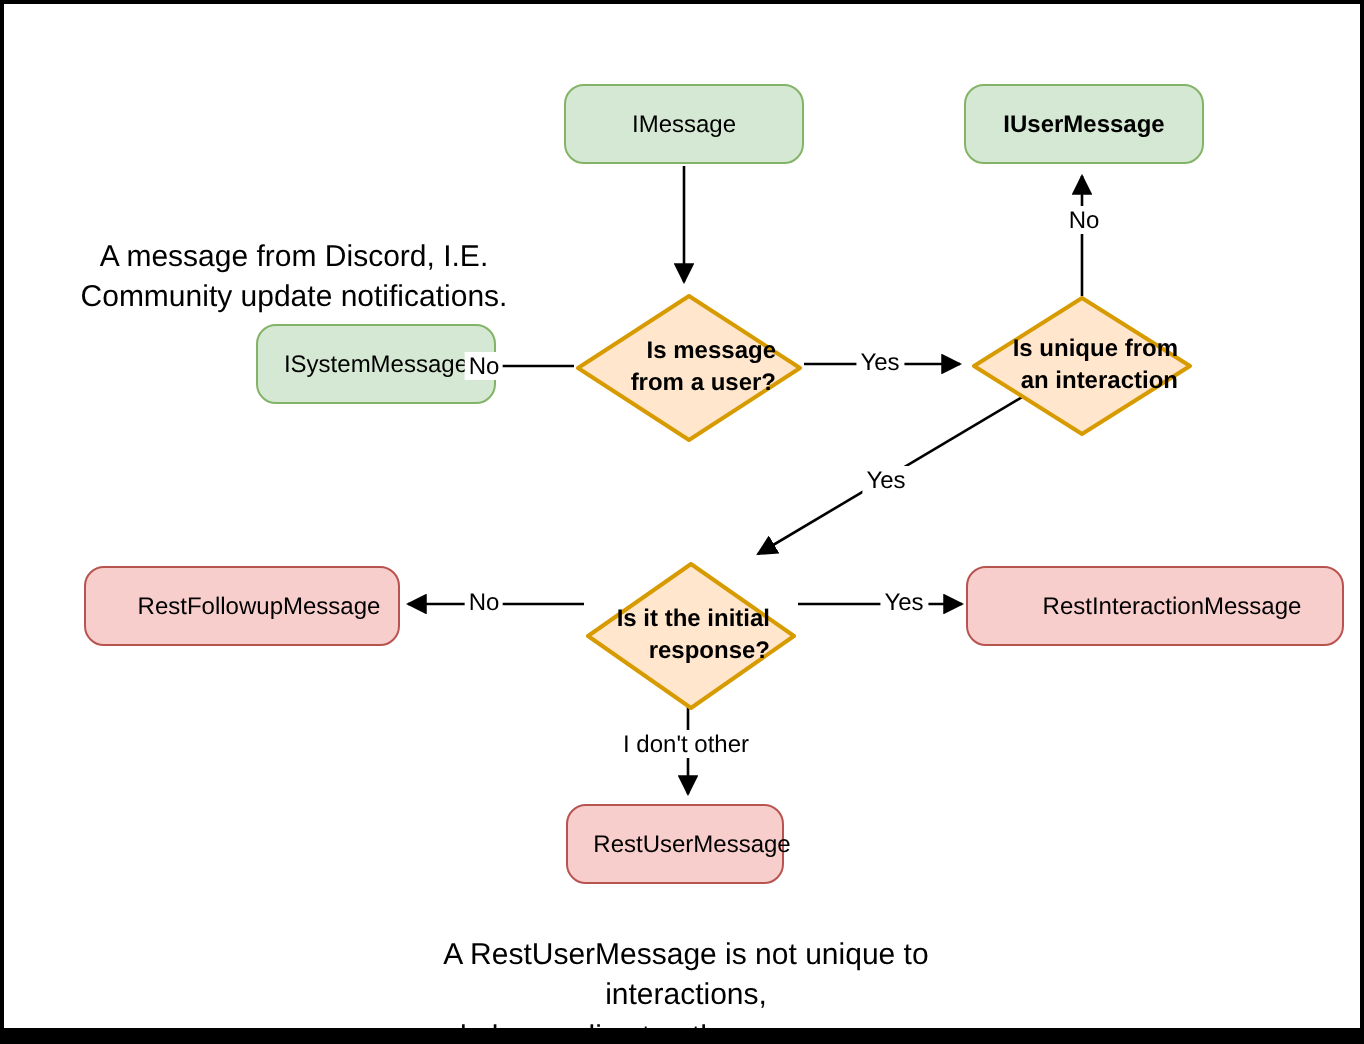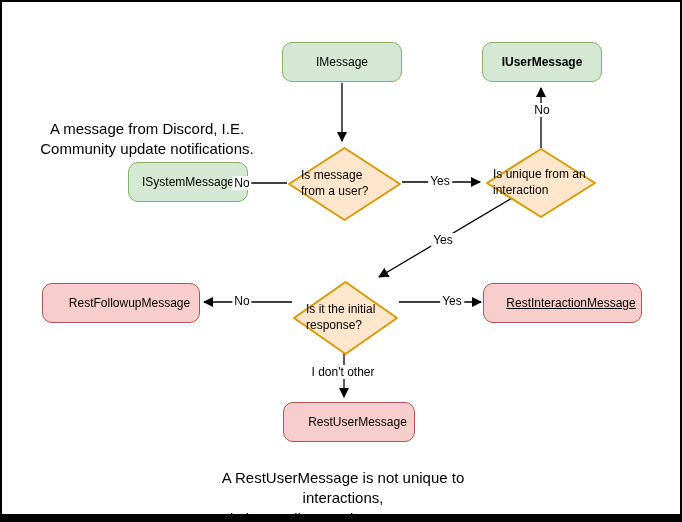--- a/index.html
+++ b/index.html
@@ -43,22 +43,23 @@
   .diamond svg { position:absolute; left:0; top:0; display:block; }
   .diamond-shape {
     fill:var(--orange-fill);
     stroke:var(--orange-stroke);
     stroke-width:2;
     stroke-linejoin:round;
   }
   .diamond-label {
     position:absolute; left:0; top:0; right:0; bottom:0;
     display:flex; align-items:center; justify-content:center;
-    text-align:left; font-size:12px; color:var(--text); line-height:1.3;
+    text-align:right; font-size:12px; color:var(--text); line-height:1.3;
     padding:0 14px;
+    font-weight:bold;
   }
   .edge-label {
     position:absolute;
     transform:translate(-50%,-50%);
     background:var(--background);
     font-size:12px; color:var(--text);
     padding:0 2px;
     white-space:nowrap;
   }
   .note {
@@ -96,24 +97,24 @@
   <div class="node green" style="left:480px; top:40px; width:120px; height:40px;font-weight:bold;">
     <span>IUserMessage</span>
   </div>
   <div class="node green" style="left:80px; top:160px; width:120px; height:40px;margin-left:46px;">
     <span>ISystemMessage</span>
   </div>
 
   <div class="node red" style="left:40px; top:281px; width:158px; height:40px;">
     <span>RestFollowupMessage</span>
   </div>
-  <div class="node red" style="left:481px; top:281px; width:159px; height:40px;text-decoration:underline;">
+  <div class="node red" style="left:481px; top:281px; width:189px; height:40px;">
     <span>RestInteractionMessage</span>
   </div>
-  <div class="node red" style="left:281px; top:400px; width:132px; height:40px;">
+  <div class="node red" style="left:281px; top:400px; width:109px; height:40px;">
     <span>RestUserMessage</span>
   </div>
 
   <div class="diamond" style="left:285px; top:144px; width:115px; height:76px;">
     <svg width="115" height="76" viewBox="0 0 115 76">
       <polygon class="diamond-shape" points="57.5,2 113,38 57.5,74 2,38"></polygon>
     </svg>
     <div class="diamond-label">Is message from a user?</div>
   </div>
 

